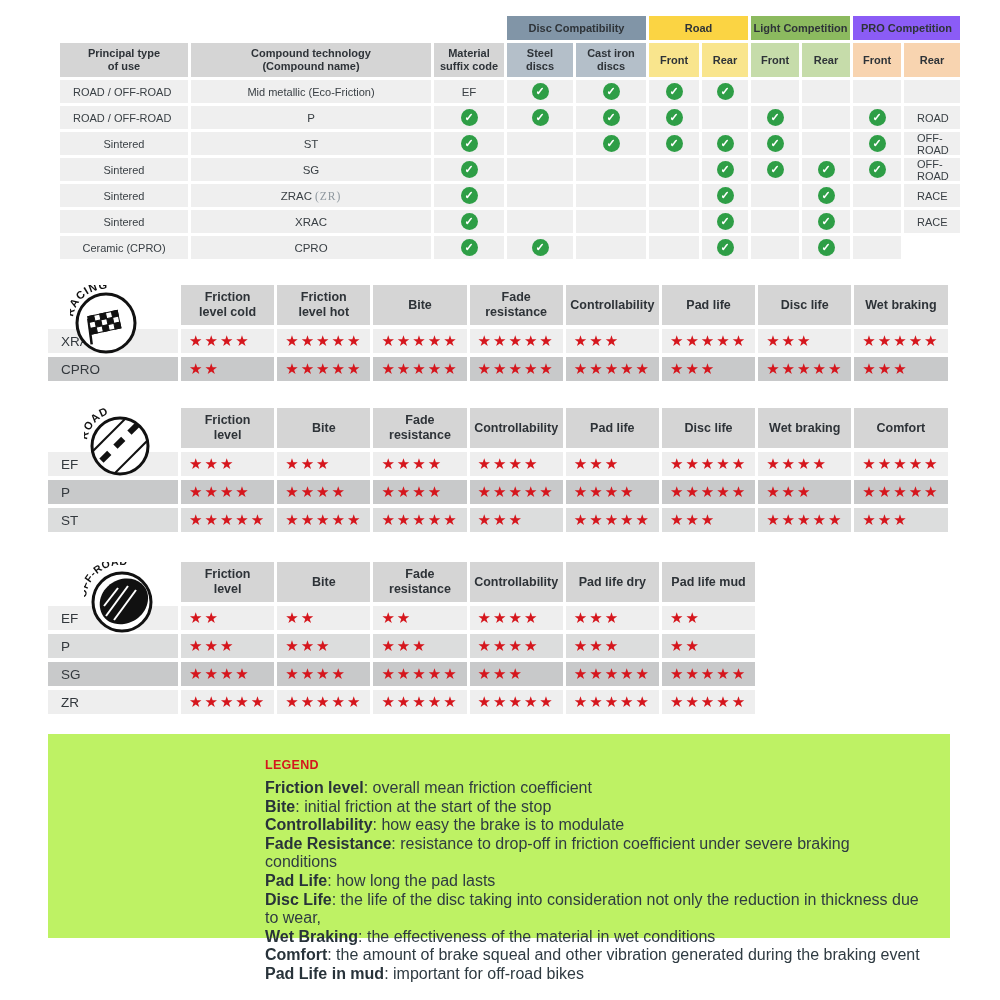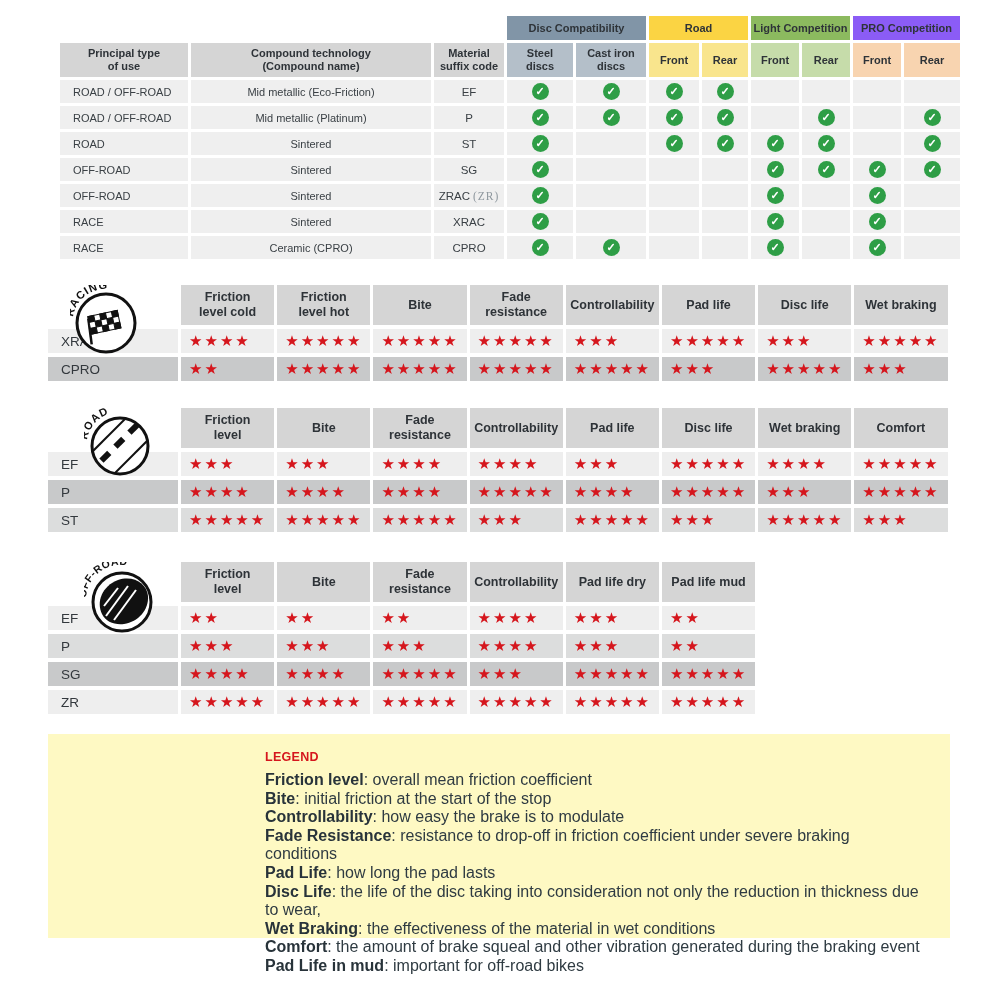--- a/index.html
+++ b/index.html
@@ -30,21 +30,21 @@
   .rhead{height:40px;background:#d5d5d5;display:flex;align-items:center;justify-content:center;
     text-align:center;font-size:12.5px;font-weight:bold;line-height:15px;color:#2e3338;white-space:pre-line;}
   .rhead.spacer{background:transparent;}
   .rlabel{height:24px;display:flex;align-items:center;padding-left:13px;box-sizing:border-box;
     font-size:13.5px;color:#33383d;}
   .rstars{height:24px;display:flex;align-items:center;padding-left:8px;box-sizing:border-box;
     font-size:15px;letter-spacing:2px;color:#d5161d;overflow:hidden;}
 
   
   .legend{box-sizing:border-box;margin:20px 0 0 48px;width:902px;height:204px;
-    background:#fef9c3;padding:16px 30px 0 217px;}
+    background:#bef264;padding:24px 30px 0 217px;}
   .legend-title{font-size:12.5px;font-weight:bold;color:#d5161d;margin-bottom:7px;letter-spacing:.3px;}
   .legend-line{font-size:16px;line-height:18.6px;color:#2f3b42;}
   .legend-line b{color:#28333a;}
 </style>
 </head>
 <body>
 
 <div class="page">
 
   <div class="compat">
@@ -82,21 +82,20 @@
         <span class="check">✓</span>
       </div>
       <div class="ccell">
         <span class="check">✓</span>
       </div>
       <div class="ccell"></div>
       <div class="ccell"></div>
       <div class="ccell"></div>
       <div class="ccell"></div>
       <div class="ccell use">ROAD / OFF-ROAD</div>
-      <div class="ccell">Mid metallic (Platinum)</div>
       <div class="ccell code">P</div>
       <div class="ccell">
         <span class="check">✓</span>
       </div>
       <div class="ccell">
         <span class="check">✓</span>
       </div>
       <div class="ccell">
         <span class="check">✓</span>
       </div>

